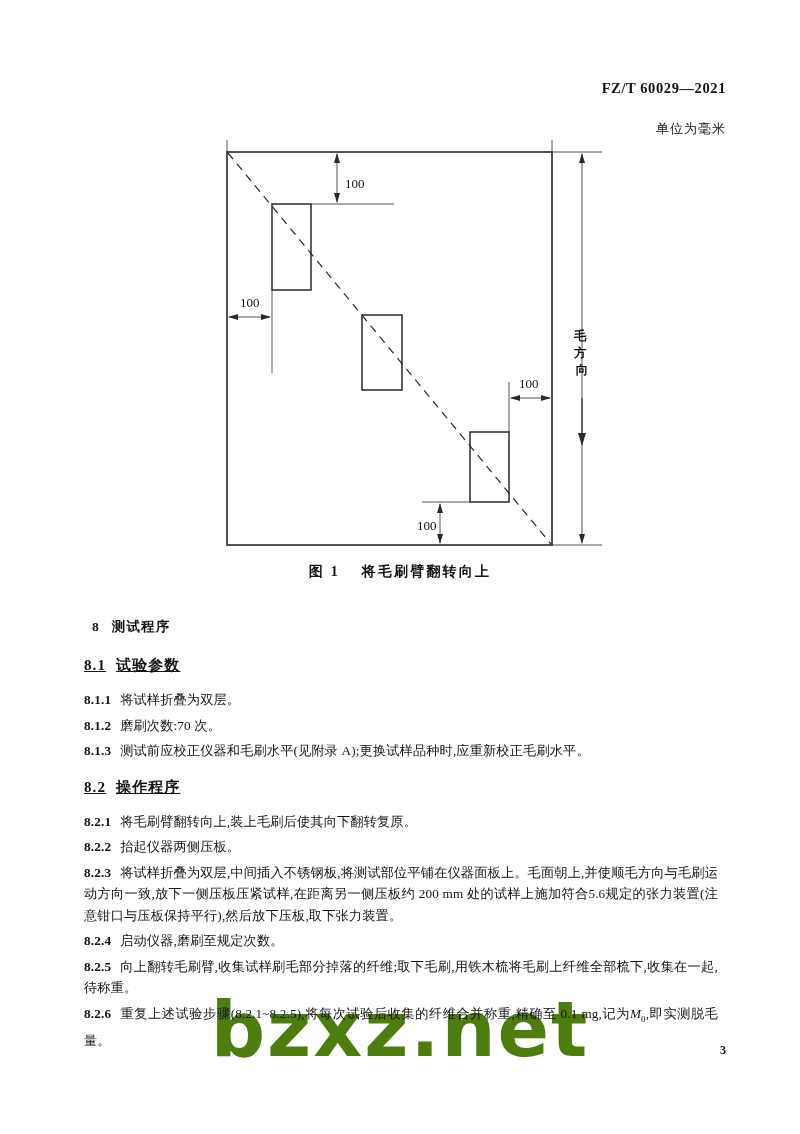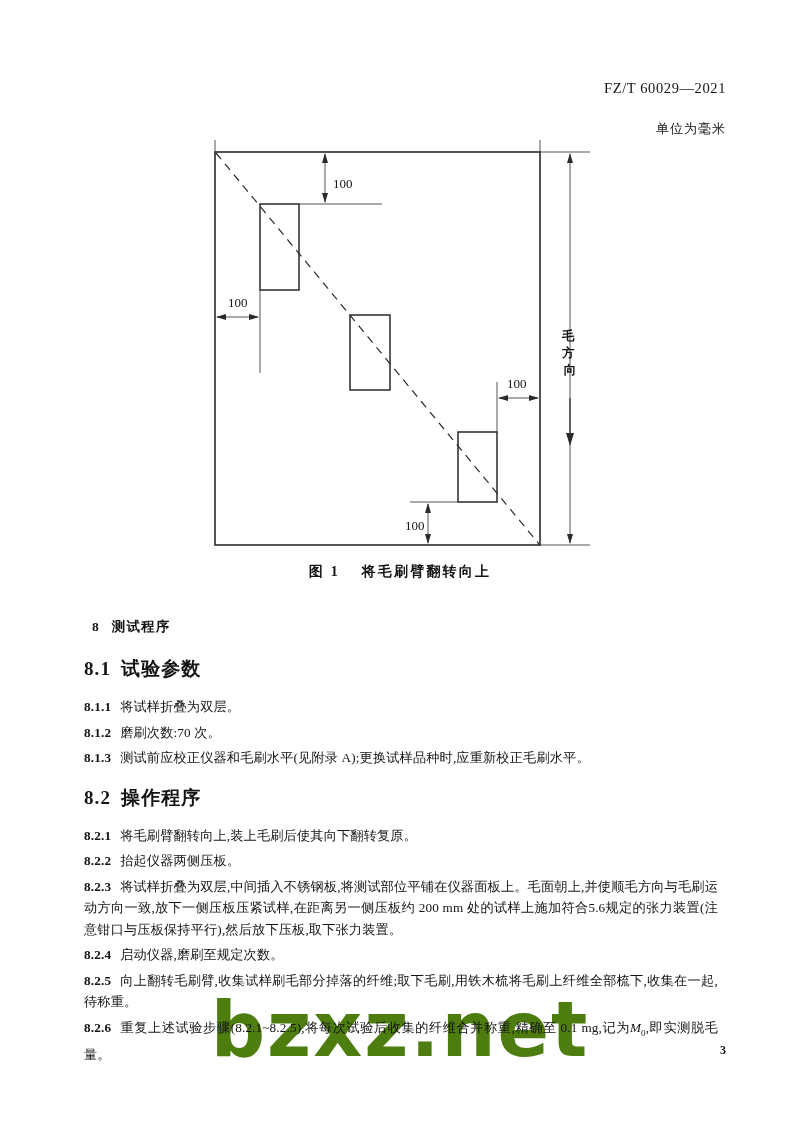--- a/index.html
+++ b/index.html
@@ -38,39 +38,39 @@
     user-select: none;
     z-index: 0;
   }
 
   
   .std-no {
     position: absolute;
     right: 74px;
     top: 80px;
     font-family: "Liberation Serif", serif;
-    font-weight: normal;
+    font-weight: bold;
     font-size: 14.5px;
     letter-spacing: 0.6px;
     white-space: nowrap;
   }
   .unit-note {
     position: absolute;
     right: 74px;
     top: 120px;
     font-size: 13px;
     font-weight: normal;
     letter-spacing: 1px;
     white-space: nowrap;
   }
 
   
   .figure-wrap {
     position: absolute;
-    left: 0;
+    left: 12px;
     top: 140px;
     width: 768px;
     height: 420px;
   }
   .figure-wrap svg { display: block; }
 
   .fig-caption {
     position: absolute;
     left: 0;
     top: 563px;
@@ -90,24 +90,25 @@
     z-index: 1;
   }
   .h1 {
     font-size: 13.5px;
     font-weight: bold;
     letter-spacing: 1.1px;
     margin: 0 0 20px 8px;
   }
   .h1 .num { margin-right: 12px; }
   .h2 {
-    font-size: 19px;
+    font-size: 15px;
     font-weight: bold;
     letter-spacing: 1.1px;
     margin: 16px 0 14px 0;
+    text-decoration: underline;
   }
   .h2 .num { margin-right: 10px; }
   .para {
     font-size: 13.2px;
     line-height: 21.5px;
     letter-spacing: 0.15px;
     margin: 0 0 4px 0;
     text-align: justify;
   }
   .para .num {

